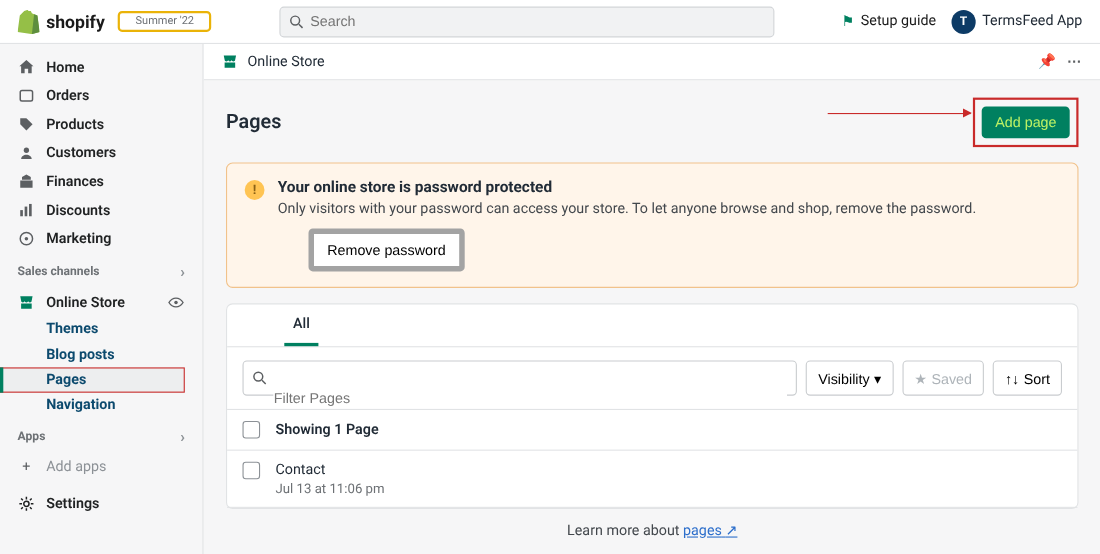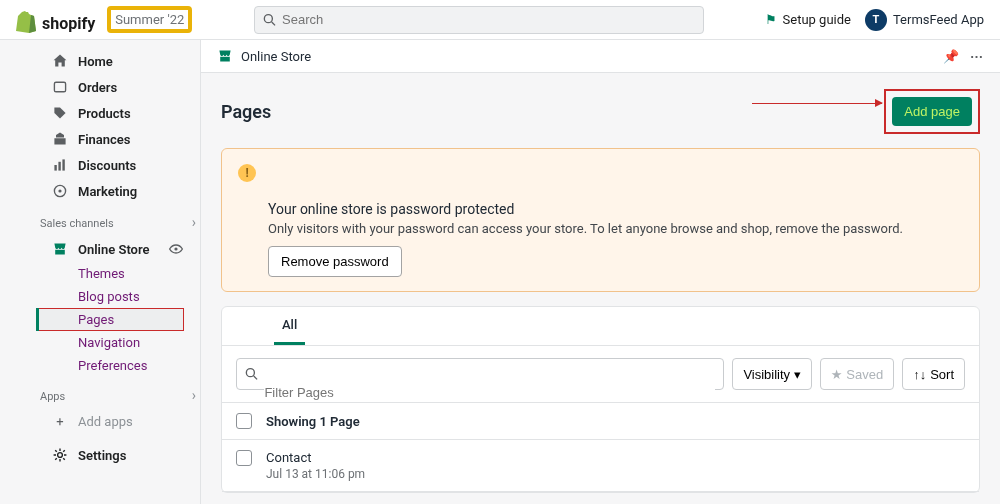--- a/index.html
+++ b/index.html
@@ -1,45 +1,45 @@
 <!DOCTYPE html>
 <html><head>
 <meta charset="utf-8">
 <style>
 * { margin: 0; padding: 0; box-sizing: border-box; }
 body { font-family: -apple-system, BlinkMacSystemFont, "Segoe UI", Roboto, sans-serif; font-size: 13px; color: #212b36; background: #f6f6f7; width: 1000px; height: 504px; overflow: hidden; }
 
 
 .topbar { height: 40px; background: #fff; border-bottom: 1px solid #e1e3e5; display: flex; align-items: center; padding: 0 16px; }
-.logo-area { display: flex; align-items: flex-end; gap: 6px; }
+.logo-area { display: flex; align-items: center; gap: 6px; }
 .logo-icon { width: 20px; height: 22px; }
 .logo-text { font-weight: 700; font-size: 16px; color: #1a1a1a; }
-.badge-summer { border: 4px solid #eab308; border-radius: 4px; font-size: 13px; padding: 2px 4px; color: #6d7175; margin-left: 6px; }
+.badge-summer { border: 2px solid #eab308; border-radius: 4px; font-size: 10px; padding: 2px 14px; color: #6d7175; margin-left: 6px; }
 .search-wrap { flex: 1; display: flex; justify-content: center; }
 .search-box { width: 450px; height: 28px; background: #f1f2f3; border: 1px solid #d2d5d8; border-radius: 4px; display: flex; align-items: center; padding: 0 8px; color: #6d7175; }
 .search-box input { border: none; background: transparent; outline: none; margin-left: 6px; font-size: 13px; width: 100%; }
 .topbar-right { display: flex; align-items: center; gap: 14px; }
 .setup-guide { display: flex; align-items: center; gap: 6px; color: #1a1a1a; cursor: pointer; }
 .flag-icon { color: #008060; }
 .user-pill { display: flex; align-items: center; gap: 6px; cursor: pointer; }
 .avatar { width: 22px; height: 22px; border-radius: 50%; background: #0d3b66; display: flex; align-items: center; justify-content: center; color: #fff; font-weight: 700; font-size: 11px; }
 
 
 .main-wrap { display: flex; height: calc(504px - 40px); }
-.sidebar { width: 165px; background: #f6f6f7; border-right: 1px solid #e1e3e5; font-size: 13px; overflow-y: auto; position: relative; margin-left: 36px; }
+.sidebar { width: 185px; background: #f6f6f7; border-right: 1px solid #e1e3e5; font-size: 13px; overflow-y: auto; position: relative; }
 .sidebar::-webkit-scrollbar { width: 8px; }
 .sidebar::-webkit-scrollbar-thumb { background: #c9cccf; border-radius: 4px; }
 .nav-list { padding: 8px 0; }
 .nav-item { display: flex; align-items: center; gap: 10px; padding: 5px 16px; cursor: pointer; color: #202223; }
 .nav-item.bold { font-weight: 600; }
 .nav-item .icon-slot { width: 16px; display: flex; justify-content: center; color: #5c5f62; }
 .nav-item.active .icon-slot { color: #008060; }
-.nav-section { display: flex; justify-content: space-between; align-items: flex-end; padding: 6px 4px; font-size: 11px; color: #6d7175; margin-top: 4px; }
+.nav-section { display: flex; justify-content: space-between; align-items: flex-start; padding: 6px 16px; font-size: 11px; color: #6d7175; margin-top: 4px; font-weight: bold; }
 .subnav { padding-left: 42px; }
-.subnav .sub-item { padding: 4px 0; color: #701a75; cursor: pointer; }
+.subnav .sub-item { padding: 4px 0; color: #0c4a6e; cursor: pointer; font-weight: bold; }
 .subnav .sub-item.selected { background: #edeeef; margin-left: -42px; padding-left: 42px; margin-right: 16px; border-right: 2px solid transparent; position: relative; }
 .subnav .sub-item.selected::before { content:""; position: absolute; left: 0; top: 0; bottom: 0; width: 3px; background: #008060; }
 .subnav .sub-item.selected { outline: 1.5px solid #c92a2a; outline-offset: -1px; }
 .nav-item.active { font-weight: 600; }
 .chevron { color: #8c9196; font-size: 14px; }
 .eye { color: #5c5f62; }
 
 
 .content { flex: 1; display: flex; flex-direction: column; overflow: hidden; }
 .content-header { background: #fff; border-bottom: 1px solid #e1e3e5; padding: 8px 16px; display: flex; align-items: center; gap: 8px; justify-content: space-between; }
@@ -50,23 +50,23 @@
 .page-head { display: flex; justify-content: space-between; align-items: center; margin-bottom: 14px; position: relative; }
 .page-title { font-size: 18px; font-weight: 600; }
 .add-page-wrap { border: 2px solid #c92a2a; padding: 6px; }
 .btn-primary { background: #008060; color: #bef264; border: none; border-radius: 4px; padding: 7px 12px; font-size: 13px; cursor: pointer; font-weight: 500; }
 .arrow { position: absolute; right: 98px; top: 14px; }
 .arrow-line { width: 130px; height: 1px; background: #c92a2a; display: block; }
 .arrow-head { position: absolute; right: -1px; top: -4px; width: 0; height: 0; border-left: 8px solid #c92a2a; border-top: 4.5px solid transparent; border-bottom: 4.5px solid transparent; }
 
 .banner { background: #fff5ea; border: 1px solid #f1c28b; border-radius: 6px; padding: 14px 16px; display: flex; gap: 12px; margin-bottom: 14px; }
 .banner-icon { width: 18px; height: 18px; border-radius: 50%; background: #ffc453; display: flex; align-items: center; justify-content: center; color: #8a6116; font-weight: 700; font-size: 12px; flex-shrink: 0; margin-top: 1px; }
-.banner-title { font-weight: 400; font-size: 14px; margin-bottom: 4px; margin-top: 38px; }
+.banner-title { font-weight: 700; font-size: 14px; margin-bottom: 4px; }
 .banner-text { color: #42474c; margin-bottom: 10px; font-size: 13px; }
-.btn-outline { background: #fff; border: 1px solid #a3a3a3; border-radius: 4px; padding: 7px 12px; cursor: pointer; font-size: 13px; }
+.btn-outline { background: #fff; border: 5px solid #a3a3a3; border-radius: 4px; padding: 7px 12px; cursor: pointer; font-size: 13px; margin-left: 28px; }
 
 .card { background: #fff; border: 1px solid #e1e3e5; border-radius: 6px; }
 .tabs { display: flex; padding: 0 14px; border-bottom: 1px solid #e1e3e5; }
 .tab { padding: 10px 8px; font-size: 13px; cursor: pointer; }
 .tab.active { border-bottom: 3px solid #008060; font-weight: 500; margin-left: 38px; }
 
 .filter-row { display: flex; gap: 8px; padding: 12px 14px; border-bottom: 1px solid #e1e3e5; }
 .filter-input { flex: 1; display: flex; align-items: center; border: 1px solid #c9cccf; border-radius: 4px; padding: 0 8px; height: 32px; }
 .filter-input input { border: none; outline: none; width: 100%; font-size: 13px; margin-left: 6px; margin-top: 36px; }
 .btn-sm { border: 1px solid #c9cccf; background: #fff; border-radius: 4px; padding: 0 10px; height: 32px; display: flex; align-items: center; gap: 4px; cursor: pointer; font-size: 13px; }
@@ -146,20 +146,29 @@
           <span class="icon-slot">
             <svg width="16" height="16" viewBox="0 0 20 20">
               <path fill="#5c5f62" d="M3 3h7l7 7-7 7-7-7z"></path>
             </svg>
           </span>
           <span>Products</span>
         </div>
       <div class="nav-item bold">
           <span class="icon-slot">
             <svg width="16" height="16" viewBox="0 0 20 20">
+              <circle cx="10" cy="7" r="3" fill="#5c5f62"></circle>
+              <path fill="#5c5f62" d="M4 17c0-3 3-5 6-5s6 2 6 5z"></path>
+            </svg>
+          </span>
+          <span>Customers</span>
+        </div>
+      <div class="nav-item bold">
+          <span class="icon-slot">
+            <svg width="16" height="16" viewBox="0 0 20 20">
               <path fill="#5c5f62" d="M3 9h14v8H3zM5 5l5-3 5 3v3H5z"></path>
             </svg>
           </span>
           <span>Finances</span>
         </div>
       <div class="nav-item bold">
           <span class="icon-slot">
             <svg width="16" height="16" viewBox="0 0 20 20">
               <rect x="3" y="10" width="3" height="7" fill="#5c5f62"></rect>
               <rect x="8" y="6" width="3" height="11" fill="#5c5f62"></rect>
@@ -194,21 +203,20 @@
               <path fill="none" stroke="#5c5f62" stroke-width="1.6" d="M2 10s3-5 8-5 8 5 8 5-3 5-8 5-8-5-8-5z"></path>
               <circle cx="10" cy="10" r="2" fill="#5c5f62"></circle>
             </svg>
           </span>
       </div>
       <div class="subnav">
         <div class="sub-item">Themes</div>
         <div class="sub-item">Blog posts</div>
         <div class="sub-item selected">Pages</div>
         <div class="sub-item">Navigation</div>
-        <div class="sub-item">Preferences</div>
       </div>
 
       <div class="nav-section">
         <span>Apps</span>
         <span class="chevron">›</span>
       </div>
       <div class="nav-item" style="color:#8c9196">
           <span class="icon-slot">+</span>
           <span>Add apps</span>
         </div>
@@ -291,15 +299,18 @@
         </div>
         <div class="list-row">
           <div class="checkbox"></div>
           <div>
             <div class="row-title">Contact</div>
             <div class="row-sub">Jul 13 at 11:06 pm</div>
           </div>
         </div>
       </div>
 
+      <div class="learn-more">
+        <span>Learn more about </span><a href="#"><span>pages</span> <span>↗</span></a>
+      </div>
     </div>
   </div>
 </div>
 
 </body></html>

